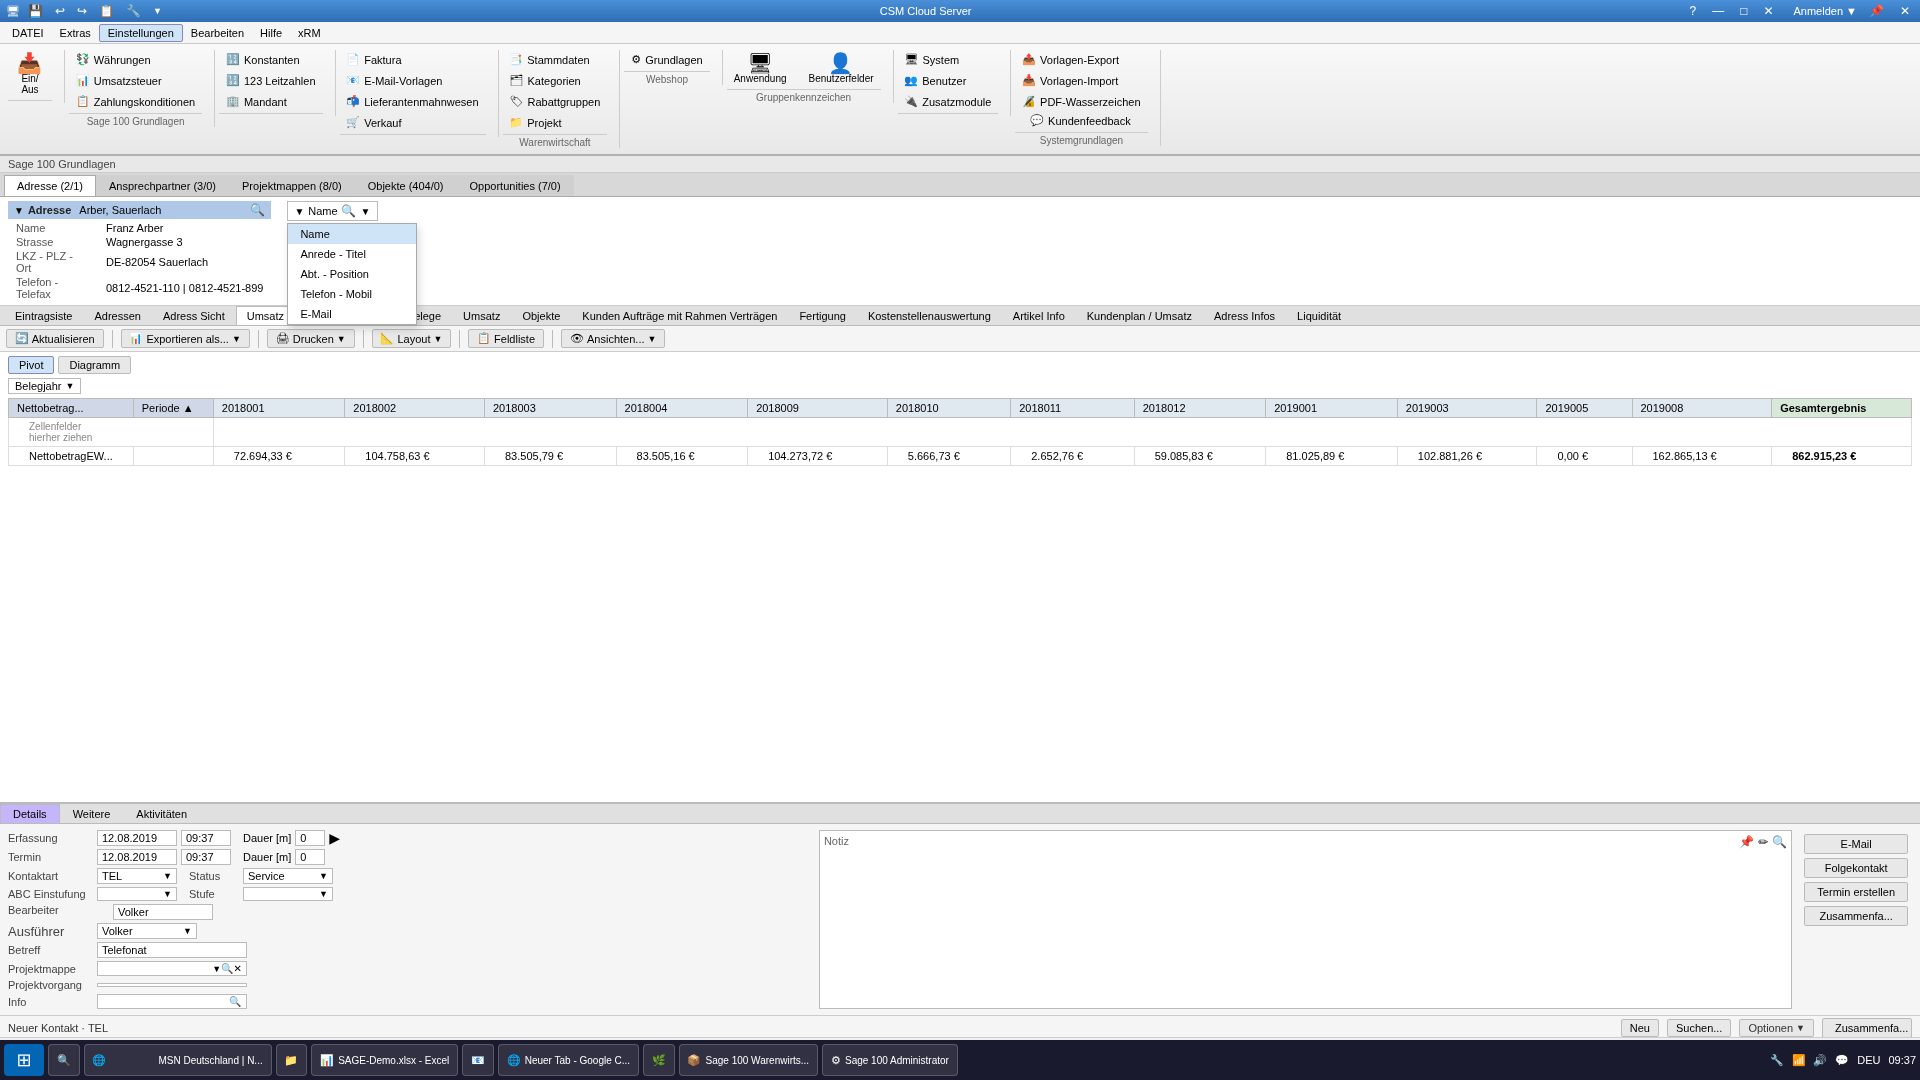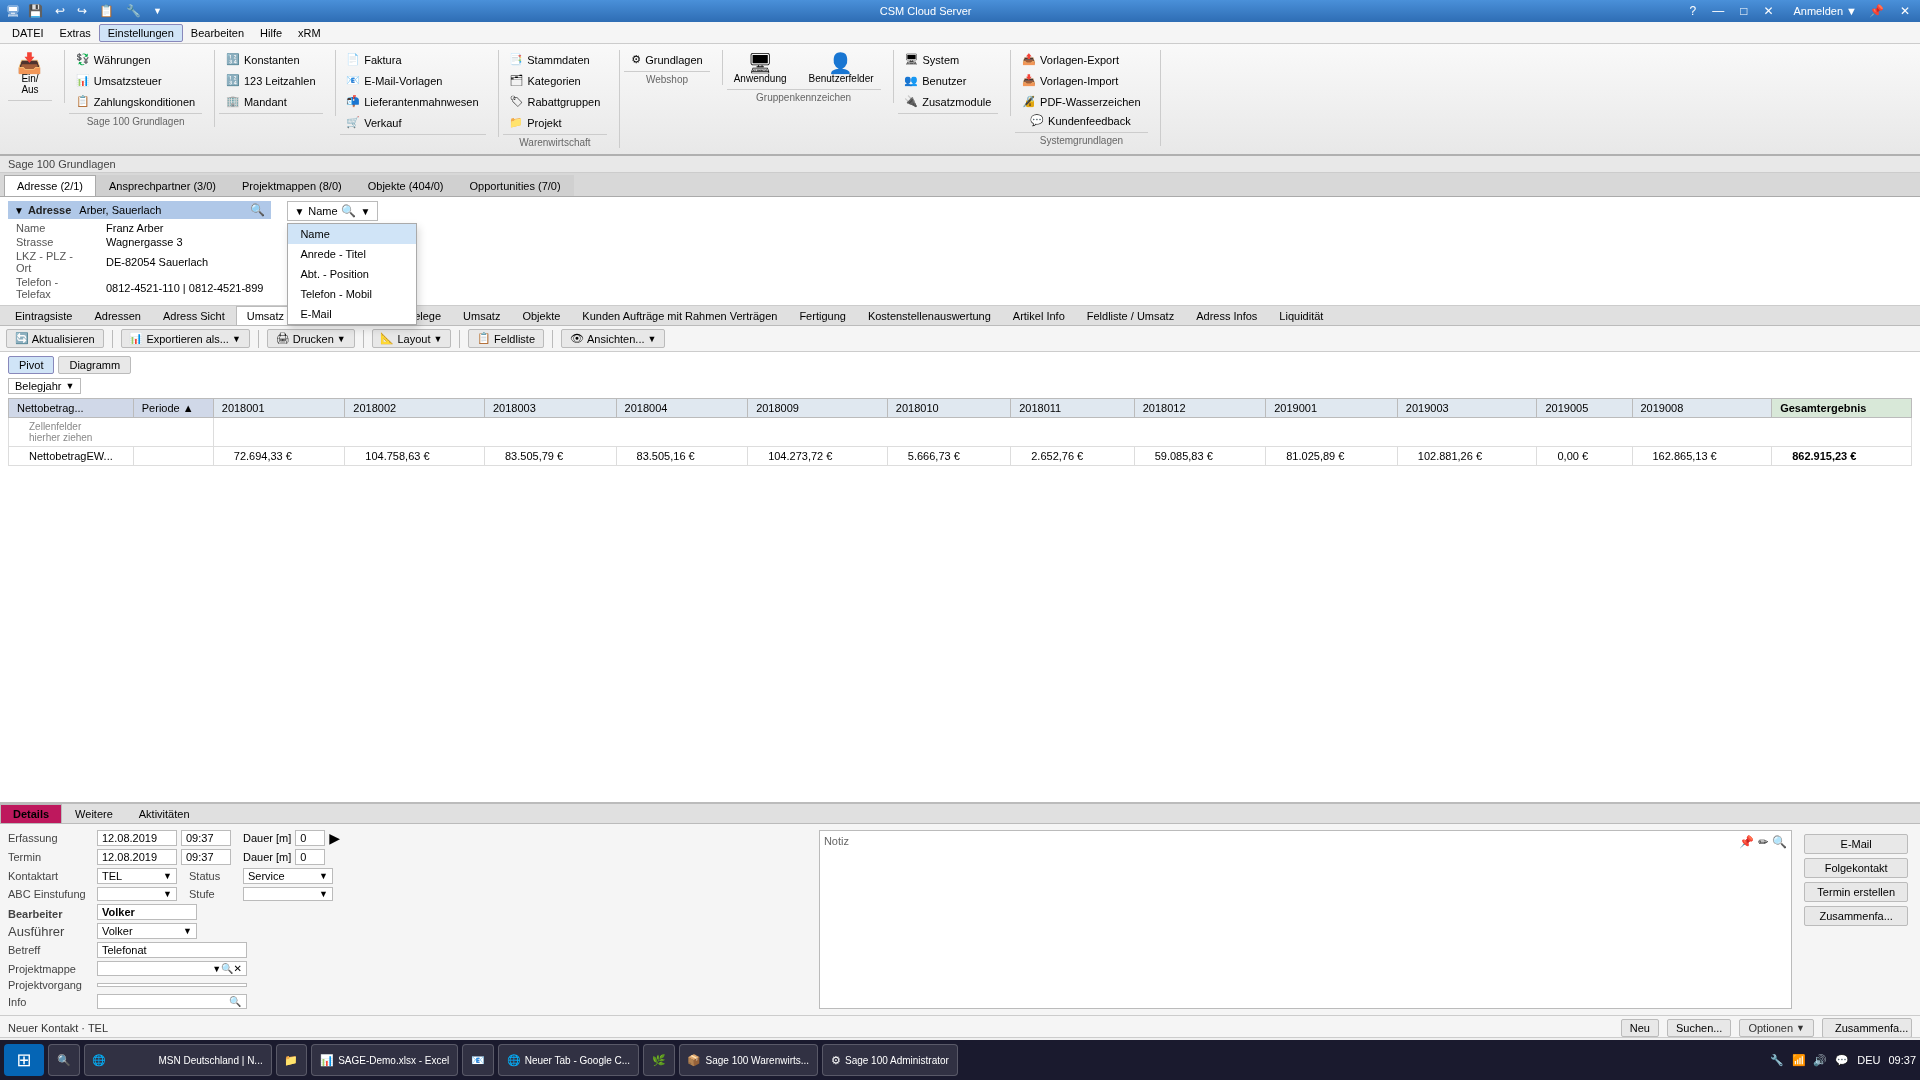--- a/index.html
+++ b/index.html
@@ -50,21 +50,21 @@
     .pivot-btn.active { background: #d0e4f7; border-color: #88b; }
     .belegjahr-select { display: flex; align-items: center; gap: 4px; border: 1px solid #bbb; background: white; padding: 1px 6px; font-size: 11px; cursor: pointer; }
 
     
     .data-table { width: 100%; border-collapse: collapse; font-size: 11px; }
     .data-table th { background: #e0e8f0; border: 1px solid #bbb; padding: 3px 8px; text-align: left; font-weight: normal; }
     .data-table td { border: 1px solid #ddd; padding: 3px 20px; }
     .table-container { overflow-x: auto; margin: 4px 0; }
     .details-tabs { display: flex; background: #e0e0e0; border-bottom: 1px solid #bbb; }
     .details-tab { padding: 3px 12px; font-size: 11px; cursor: pointer; border: 1px solid transparent; border-bottom: none; }
-    .details-tab.active { background: #be185d; border-color: #bbb; font-weight: bold; }
+    .details-tab.active { background: #c4b5fd; border-color: #bbb; }
     .details-input { border: 1px solid #bbb; background: white; padding: 1px 4px; font-size: 11px; width: 100px; }
     .action-btn { padding: 3px 12px; font-size: 11px; background: #e8e8e8; border: 1px solid #bbb; cursor: pointer; border-radius: 2px; min-width: 90px; text-align: center; }
 
     
     .status-bar { background: #f0f0f0; border-top: 1px solid #ccc; display: flex; align-items: center; justify-content: space-between; padding: 2px 8px; font-size: 11px; position: fixed; bottom: 26px; left: 0; right: 0; }
 
     
     .taskbar { background: #1a1a2e; height: 40px; display: flex; align-items: center; padding: 0 4px; position: fixed; bottom: 0; left: 0; right: 0; gap: 4px; }
     .taskbar-btn { display: flex; align-items: center; gap: 4px; padding: 2px 8px; background: rgba(255,255,255,0.1); border: 1px solid rgba(255,255,255,0.2); border-radius: 4px; color: white; font-size: 11px; cursor: pointer; height: 32px; }
     .taskbar-start { background: rgba(0,120,215,0.8); border-radius: 4px; width: 40px; height: 32px; display: flex; align-items: center; justify-content: center; cursor: pointer; }
@@ -346,21 +346,21 @@
     <div class="sub-tab">Adress Sicht</div>
     <div class="sub-tab active">Umsatz</div>
     <div class="sub-tab">Umsatz kurz</div>
     <div class="sub-tab">WKBelege</div>
     <div class="sub-tab">Umsatz</div>
     <div class="sub-tab">Objekte</div>
     <div class="sub-tab">Kunden Aufträge mit Rahmen Verträgen</div>
     <div class="sub-tab">Fertigung</div>
     <div class="sub-tab">Kostenstellenauswertung</div>
     <div class="sub-tab">Artikel Info</div>
-    <div class="sub-tab">Feldliste / Umsatz</div>
+    <div class="sub-tab">Kundenplan / Umsatz</div>
     <div class="sub-tab">Adress Infos</div>
     <div class="sub-tab">Liquidität</div>
   </div>
 
   <div class="toolbar">
     <button class="toolbar-btn">
       <span>🔄</span>
       <span>Aktualisieren</span>
     </button>
     <div class="toolbar-sep"></div>
@@ -509,21 +509,21 @@
             <span style="font-size:11px; flex:1;"></span>
             <span style="font-size:9px; cursor:pointer;">▼</span>
           </div>
           <span style="width:50px; font-size:11px; color:#444; margin-left:8px;">Stufe</span>
           <div style="display:flex; align-items:center; border:1px solid #bbb; background:white; padding:1px 4px; width:90px;">
             <span style="font-size:11px; flex:1;"></span>
             <span style="font-size:9px; cursor:pointer;">▼</span>
           </div>
         </div>
 
-        <div style="display:flex; align-items:flex-end; gap:4px;font-weight:bold;">
+        <div style="display:flex; align-items:flex-start; gap:20px;">
           <span style="width:85px; font-size:11px; color:#444;">Bearbeiter</span>
           <div style="display:flex; align-items:center; border:1px solid #bbb; background:white; padding:1px 4px; width:100px;">
             <span style="font-size:11px; flex:1;">Volker</span>
           </div>
         </div>
 
         <div style="display:flex; align-items:center; gap:4px;">
           <span style="width:85px; font-size:13px; color:#444;">Ausführer</span>
           <div style="display:flex; align-items:center; border:1px solid #bbb; background:white; padding:1px 4px; width:100px;">
             <span style="font-size:11px; flex:1;">Volker</span>

